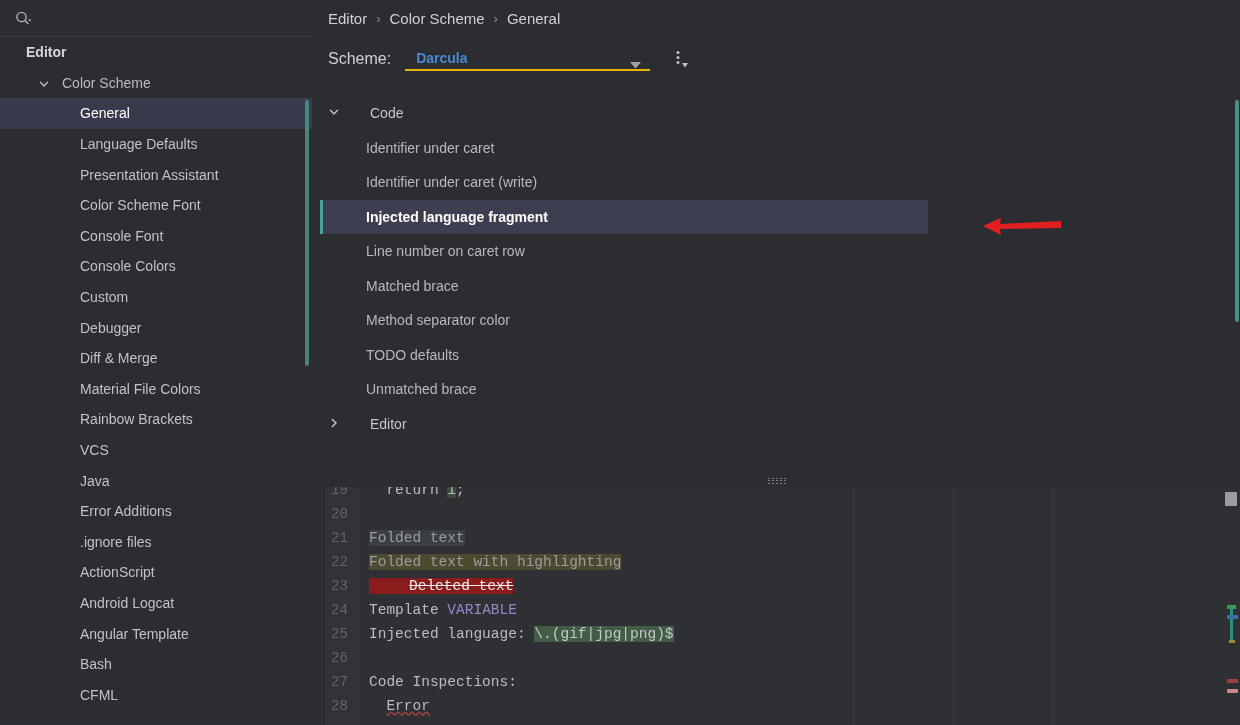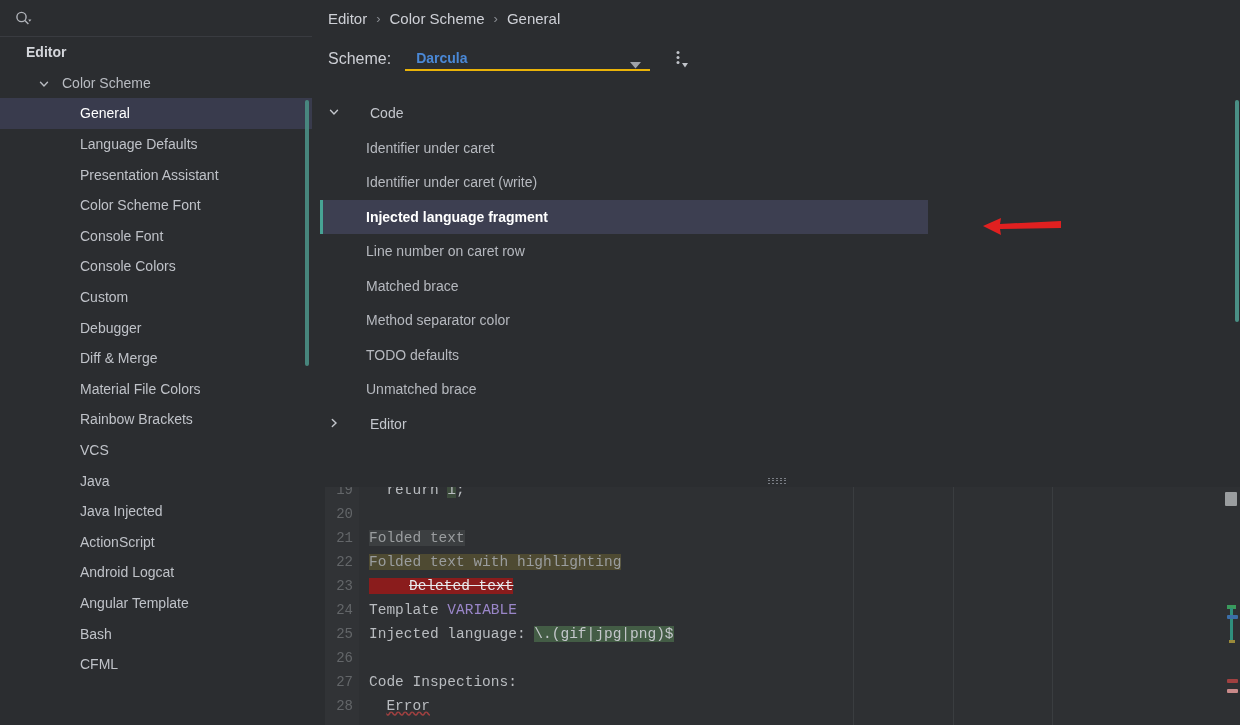--- a/index.html
+++ b/index.html
@@ -240,23 +240,22 @@
     left: 0; top: -9px;
   }
   .cline {
     position: relative;
     height: 24px;
     line-height: 24px;
     white-space: pre;
   }
   .lno {
     position: absolute;
-    left: 0;
+    left: 6px;
     width: 28px;
-    text-align: right;
     color: #636669;
     font-size: 14px;
   }
   .ctext {
     position: absolute;
     left: 44px;
     color: #b9bcc0;
   }
   .hl-fold       { background: #3c3f41; color: #9a9d9f; }
   .hl-foldhi     { background: #4e4a32; color: #9a9d9f; }
@@ -368,21 +367,24 @@
         <div class="tree-node level2">
           <span>Rainbow Brackets</span>
         </div>
         <div class="tree-node level2">
           <span>VCS</span>
         </div>
         <div class="tree-node level2">
           <span>Java</span>
         </div>
         <div class="tree-node level2">
-          <span>Java Injected</span>
+          <span>Error Additions</span>
+        </div>
+        <div class="tree-node level2">
+          <span>.ignore files</span>
         </div>
         <div class="tree-node level2">
           <span>ActionScript</span>
         </div>
         <div class="tree-node level2">
           <span>Android Logcat</span>
         </div>
         <div class="tree-node level2">
           <span>Angular Template</span>
         </div>

